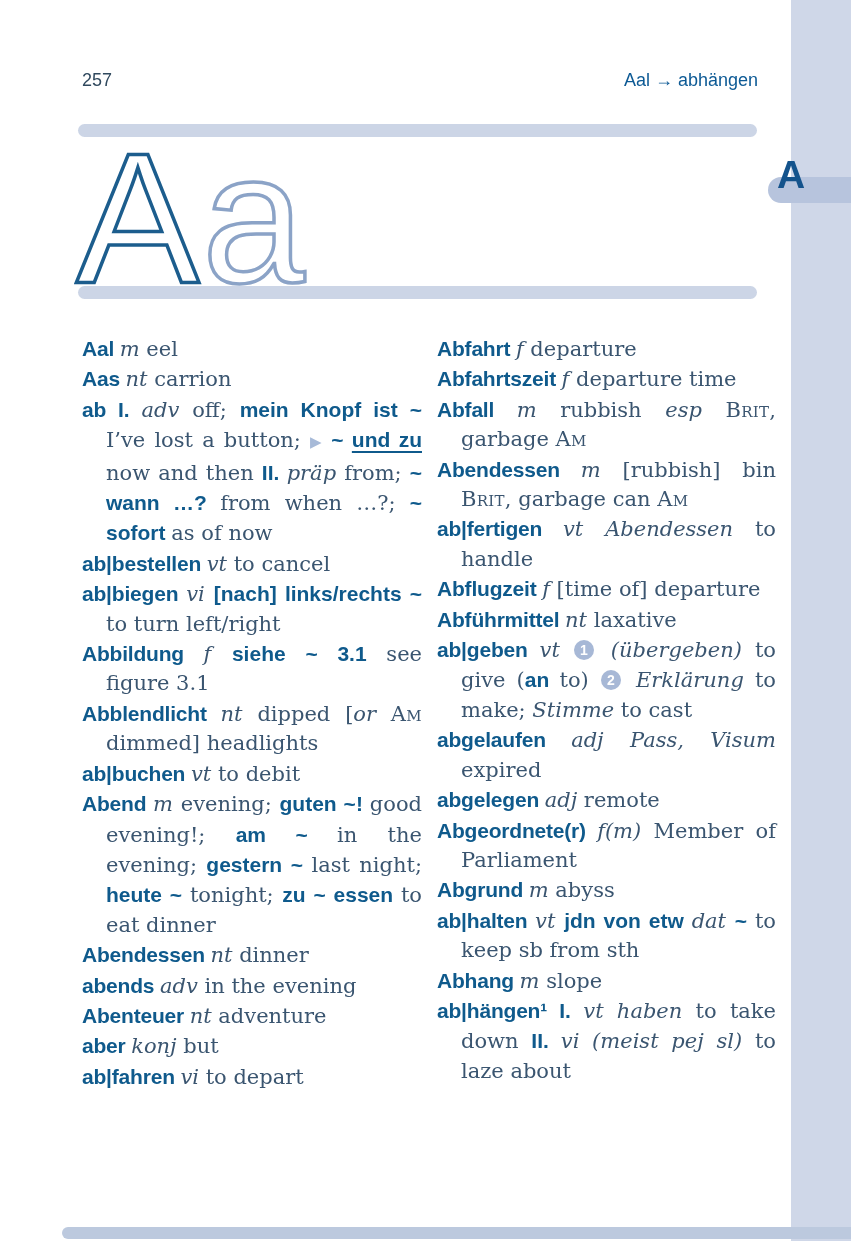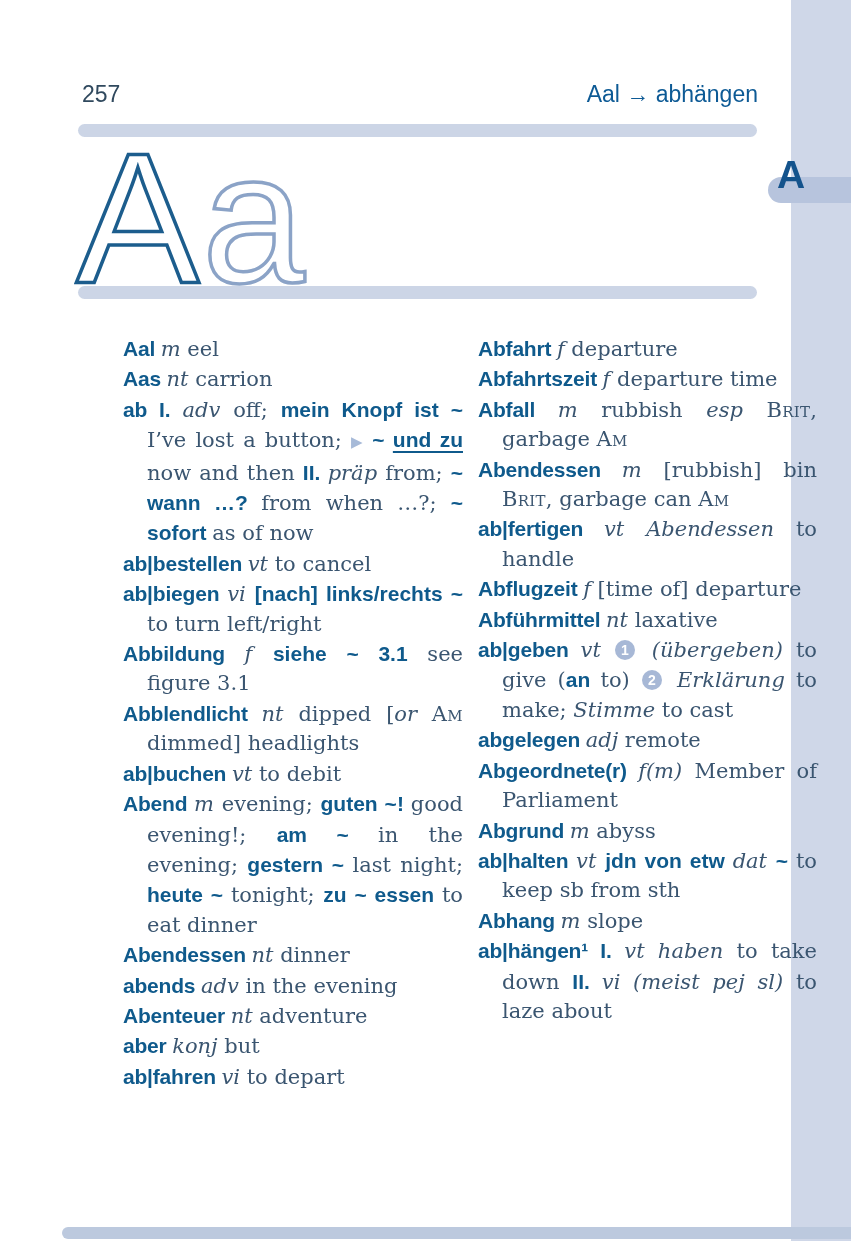--- a/index.html
+++ b/index.html
@@ -9,23 +9,23 @@
     overflow:hidden;
     font-family:"DejaVu Serif",serif;
   }
   
   .side-strip{
     position:absolute;top:0;right:0;width:60px;height:1241px;
     background:#cfd7e8;
   }
   
   .header-row{
-    position:absolute;left:82px;top:82px;width:676px;
+    position:absolute;left:82px;top:68px;width:676px;
     display:flex;justify-content:space-between;align-items:baseline;
-    font-family:"Liberation Sans",sans-serif;font-size:23px;line-height:25px;
+    font-family:"Liberation Sans",sans-serif;font-size:18px;line-height:25px;
   }
   .page-number{color:#30495e;}
   .guide-words{color:#0d5a95;}
   
   .bar{
     position:absolute;left:78px;width:679px;height:13px;
     background:#ccd5e6;border-radius:7px;
   }
   .bar-top{top:124px;}
   .bar-mid{top:286px;}
@@ -40,21 +40,21 @@
     position:absolute;top:177px;left:768px;width:83px;height:26px;
     background:#b7c4dd;border-radius:13px 0 0 13px;
   }
   .alpha-tab-letter{
     position:absolute;top:155px;left:774px;width:34px;
     text-align:center;
     font-family:"Liberation Sans",sans-serif;font-weight:bold;
     font-size:39px;line-height:39px;color:#14538c;
   }
   
-  .col{position:absolute;top:334px;margin-left:41px;}
+  .col{position:absolute;top:334px;}
   .col-left{left:82px;width:340px;}
   .col-right{left:437px;width:339px;}
   .entry{
     font-size:21px;line-height:29.4px;color:#3a5570;
     text-align:justify;
     padding-left:24px;text-indent:-24px;
   }
   .entry span{white-space:normal;}
   .hw{font-family:"Liberation Sans",sans-serif;font-weight:bold;color:#0f5a8c;letter-spacing:-0.2px;}
   .b{font-family:"Liberation Sans",sans-serif;font-weight:bold;color:#0f5a8c;}
@@ -115,20 +115,21 @@
   </div>
 <div class="col col-right">
     <div class="entry"><span class="hw">Abfahrt </span><span class="i">f </span><span class="t">departure</span></div>
     <div class="entry"><span class="hw">Abfahrtszeit </span><span class="i">f </span><span class="t">departure time</span></div>
     <div class="entry"><span class="hw">Abfall </span><span class="i">m </span><span class="t">rubbish </span><span class="i">esp </span><span class="sc">Brit</span><span class="t">, garbage </span><span class="sc">Am</span></div>
     <div class="entry"><span class="hw">Abendessen </span><span class="i">m </span><span class="t">[rubbish] bin </span><span class="sc">Brit</span><span class="t">, garbage can </span><span class="sc">Am</span></div>
     <div class="entry"><span class="hw">ab|fertigen </span><span class="i">vt Abendessen </span><span class="t">to handle</span></div>
     <div class="entry"><span class="hw">Abflugzeit </span><span class="i">f </span><span class="t">[time of] departure</span></div>
     <div class="entry"><span class="hw">Abführmittel </span><span class="i">nt </span><span class="t">laxative</span></div>
     <div class="entry"><span class="hw">ab|geben </span><span class="i">vt </span><span class="num">1</span><span class="i"> (übergeben) </span><span class="t">to give (</span><span class="b">an </span><span class="t">to) </span><span class="num">2</span><span class="i"> Erklärung </span><span class="t">to make; </span><span class="i">Stimme </span><span class="t">to cast</span></div>
+    <div class="entry"><span class="hw">abgelaufen </span><span class="i">adj Pass, Visum </span><span class="t">expired</span></div>
     <div class="entry"><span class="hw">abgelegen </span><span class="i">adj </span><span class="t">remote</span></div>
     <div class="entry"><span class="hw">Abgeordnete(r) </span><span class="i">f(m) </span><span class="t">Member of Parliament</span></div>
     <div class="entry"><span class="hw">Abgrund </span><span class="i">m </span><span class="t">abyss</span></div>
     <div class="entry"><span class="hw">ab|halten </span><span class="i">vt </span><span class="b">jdn von etw </span><span class="i">dat </span><span class="b">~ </span><span class="t">to keep sb from sth</span></div>
     <div class="entry"><span class="hw">Abhang </span><span class="i">m </span><span class="t">slope</span></div>
     <div class="entry"><span class="hw">ab|hängen¹ </span><span class="b">I. </span><span class="i">vt haben </span><span class="t">to take down </span><span class="b">II. </span><span class="i">vi (meist pej sl) </span><span class="t">to laze about</span></div>
   </div>
 
 <div class="bar-bottom"></div>
 

